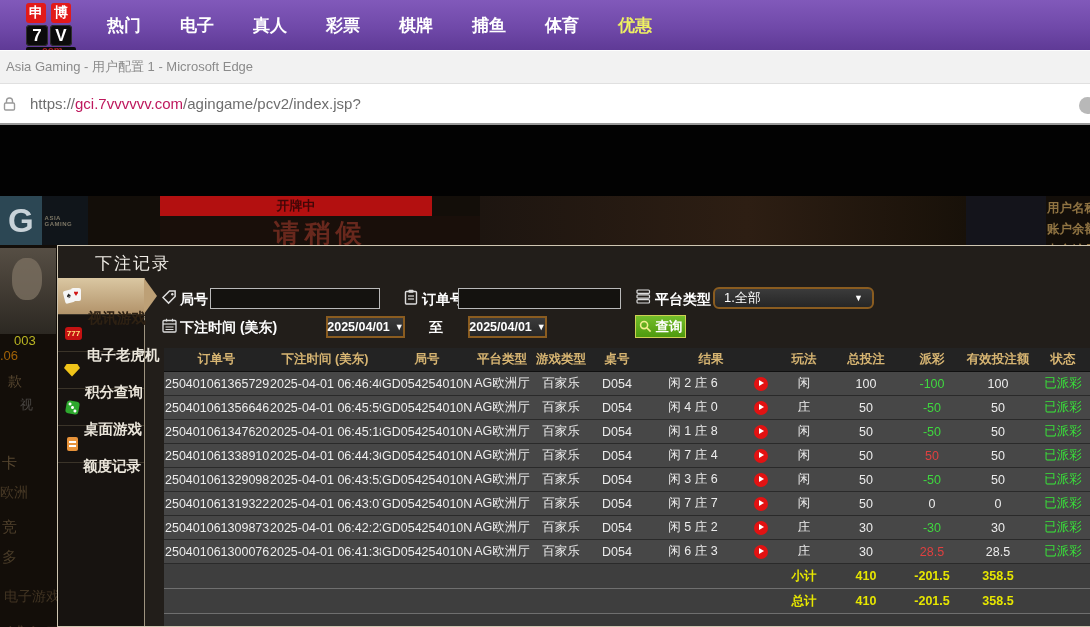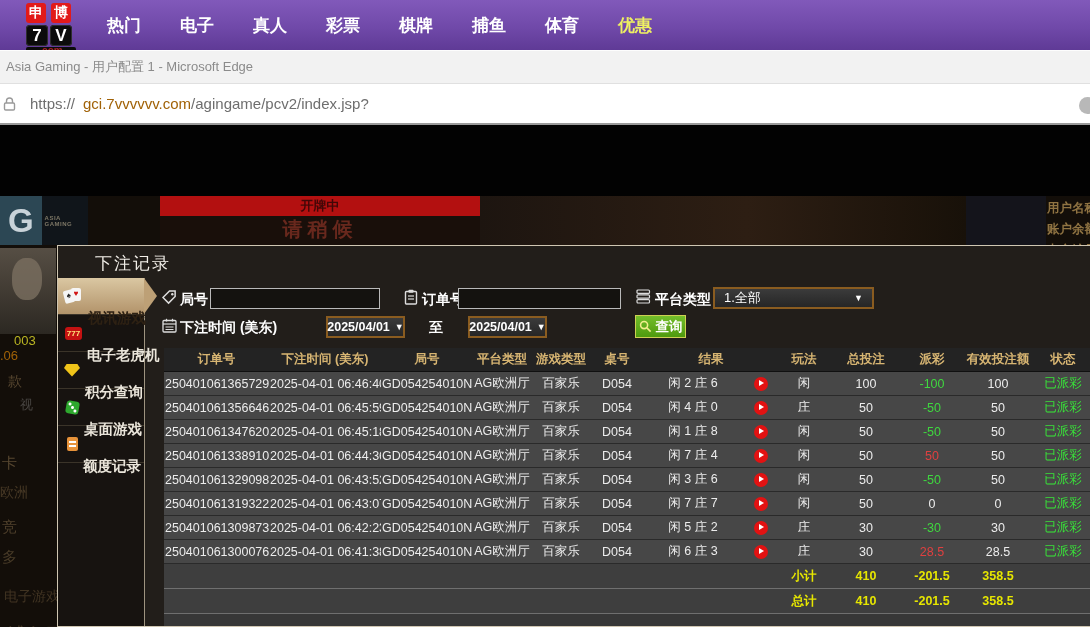--- a/index.html
+++ b/index.html
@@ -23,36 +23,36 @@
   .nav-item.accent{color:#eef062;}
 
   
   .titlebar{position:absolute;top:50px;left:0;width:100%;height:33px;background:#f2f2f2;
             border-top:1px solid #fdfdfd;box-sizing:border-box;display:flex;align-items:center;
             color:#8b8b8b;font-size:13px;padding-left:6px;}
   .urlbar{position:absolute;top:83px;left:0;width:100%;height:42px;background:#fff;
           border-top:1px solid #e0e0e0;border-bottom:2px solid #9a9a9a;box-sizing:border-box;
           display:flex;align-items:center;font-size:15px;color:#6e6e6e;}
   .lockwrap{margin:0 13px 0 2px;display:flex;align-items:center;}
-  .url-domain{color:#a16207;margin-left:8px;}
+  .url-domain{color:#be185d;}
   .url-right-icon{position:absolute;right:-6px;top:13px;width:17px;height:17px;border-radius:50%;
                   background:#b8b8b8;}
 
   .blackstrip{position:absolute;top:125px;left:0;width:100%;height:71px;background:#020202;}
 
   
   .bgarea{position:absolute;top:196px;left:0;width:100%;height:431px;background:#130e09;}
   .ag-tile{position:absolute;left:0;top:0;width:88px;height:49px;background:#10151a;display:flex;align-items:center;}
   .ag-g{width:44px;height:49px;background:#2c4754;color:#c9d3d9;font-size:33px;font-weight:bold;
         display:flex;align-items:center;justify-content:center;}
   .ag-cap{color:#7d7766;font-size:6px;font-weight:bold;margin-left:3px;letter-spacing:.5px;}
-  .live-banner{position:absolute;left:160px;top:0;width:320px;height:20px;background:#b31010;
+  .live-banner{position:absolute;left:160px;top:0;width:272px;height:20px;background:#b31010;
                color:#420707;font-weight:bold;font-size:13px;text-align:center;line-height:20px;}
   .wait-text{position:absolute;left:160px;top:20px;width:320px;height:29px;background:#190f0a;
-             color:#68281d;font-size:20px;font-weight:bold;text-align:center;letter-spacing:5px;}
+             color:#68281d;font-size:26px;font-weight:bold;text-align:center;letter-spacing:5px;}
   .video{position:absolute;left:480px;top:0;width:486px;height:49px;
          background:linear-gradient(90deg,#1d1510,#2d1e13 55%,#181109);}
   .machine{position:absolute;left:966px;top:0;width:80px;height:49px;background:#14141b;}
   .right-labels{position:absolute;left:1047px;top:2px;color:#8f7342;font-size:12.5px;font-weight:bold;
                 line-height:21px;white-space:nowrap;}
   .right-labels span{display:block;}
   .face{position:absolute;left:0;top:52px;width:56px;height:86px;
         background:linear-gradient(180deg,#564e44,#2c2822);}
   .face::before{content:"";position:absolute;left:12px;top:10px;width:30px;height:42px;border-radius:45%;
                 background:#7a6f60;opacity:.8;}
@@ -90,21 +90,21 @@
 
   
   .f-ic{position:absolute;}
   .f-label{position:absolute;color:#fff;font-weight:bold;font-size:14px;white-space:nowrap;}
   .f-input{position:absolute;background:#14120f;border:1px solid #b9b9b9;height:21px;color:#fff;
            font-size:13px;padding:0 4px;box-sizing:border-box;}
   .sel{position:absolute;background:linear-gradient(180deg,#3b3b3b,#262626);border:2px solid #8a5c20;
        color:#fff;font-weight:bold;font-size:12.5px;display:flex;align-items:center;justify-content:center;
        gap:5px;box-sizing:border-box;cursor:pointer;}
   .sel .car{font-size:9px;}
-  .sel.wide{justify-content:space-between;padding:0 9px;font-weight:normal;font-size:13px;}
+  .sel.wide{justify-content:space-between;padding:0 9px;font-weight:normal;font-size:13px;border-radius:6px;}
   .btn-search{position:absolute;background:linear-gradient(180deg,#73be2b,#4e9a0e);border:1px solid #cdd053;
        color:#fff;font-weight:bold;font-size:13.5px;display:flex;align-items:center;justify-content:center;
        gap:4px;box-sizing:border-box;cursor:pointer;}
 
   
   .tablewrap{position:absolute;left:106px;top:102px;right:0;bottom:0;background:#373737;}
   table{border-collapse:collapse;width:927px;table-layout:fixed;}
   thead th{height:21px;background:#232323;color:#d7b572;font-size:12.5px;font-weight:bold;
            border-bottom:1px solid #101010;white-space:nowrap;overflow:hidden;}
   tbody td{height:21px;background:#474747;color:#ececec;font-size:12.5px;text-align:center;

